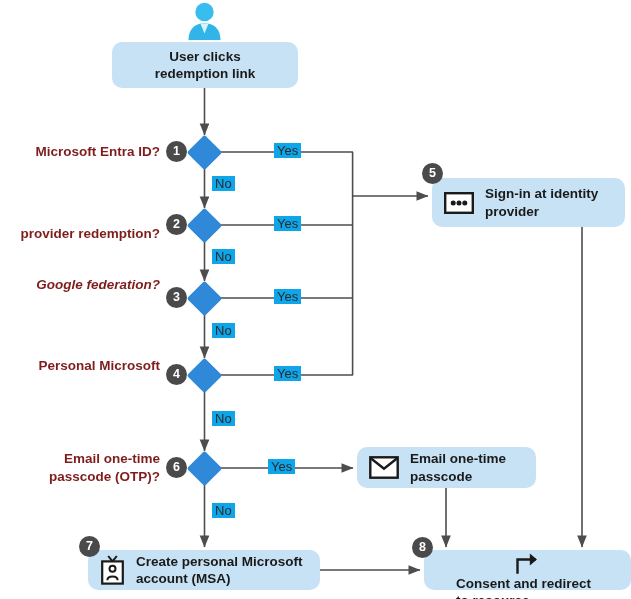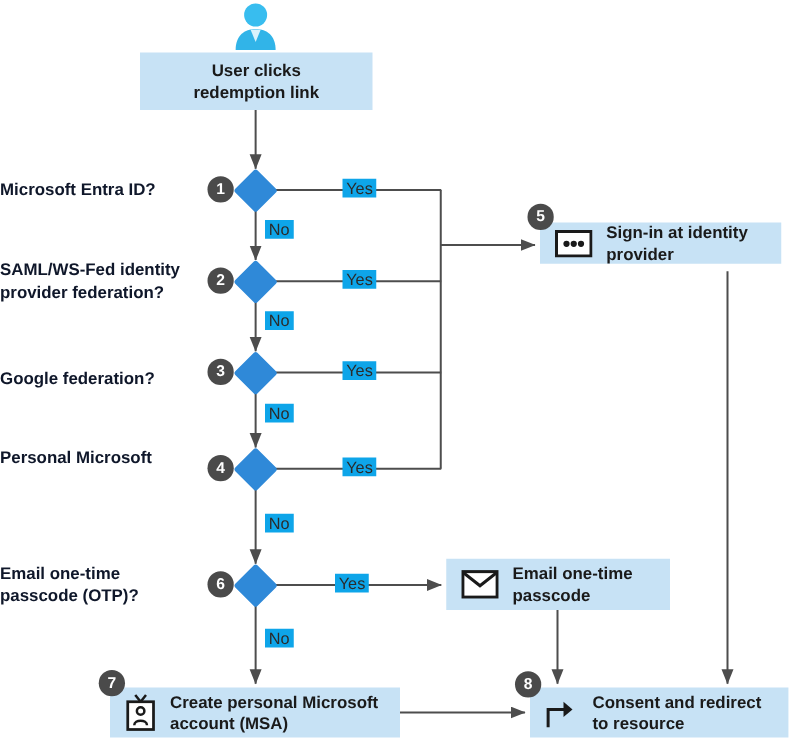--- a/index.html
+++ b/index.html
@@ -19,21 +19,21 @@
     position: absolute;
     left: 0;
     top: 0;
     width: 631px;
     height: 599px;
     pointer-events: none;
   }
   .node-box {
     position: absolute;
     background: #c7e2f5;
-    border-radius: 0;
+    border-radius: 10px;
     box-sizing: border-box;
     display: flex;
     align-items: center;
     color: #1a1a1a;
     font-weight: bold;
     font-size: 13.5px;
     line-height: 1.28;
   }
   .node-box.centered {
     justify-content: center;
@@ -44,21 +44,22 @@
     margin-left: 12px;
     margin-right: 11px;
     display: block;
   }
   .node-box .box-label {
     flex: 1 1 auto;
     padding-right: 8px;
   }
   .side-label {
     position: absolute;
-    color: #0f172a;
+    text-align: right;
+    color: #7f1d1d;
     font-weight: bold;
     font-size: 13.5px;
     line-height: 1.3;
   }
   .edge-label {
     position: absolute;
     color: #2b2b2b;
     font-weight: normal;
     font-size: 13px;
     background: #0ea5e9;
@@ -153,35 +154,35 @@
   </div>
   <div class="diamond" style="left:192px; top:139.5px;"></div>
   <div class="edge-label" style="left:274px; top:143px;">
     <span>Yes</span>
   </div>
   <div class="edge-label" style="left:212px; top:176px;">
     <span>No</span>
   </div>
 
   <div class="side-label" style="left:0px; top:207px; width:160px;">
-    <span>SAML/WS-Fed identity</span><br>
-    <span>provider federation?</span>
+    <br>
+    <span>provider redemption?</span>
   </div>
   <div class="step-badge" style="left:166px; top:214px;">
     <span>2</span>
   </div>
   <div class="diamond" style="left:192px; top:212.5px;"></div>
   <div class="edge-label" style="left:274px; top:216px;">
     <span>Yes</span>
   </div>
   <div class="edge-label" style="left:212px; top:249px;">
     <span>No</span>
   </div>
 
-  <div class="side-label" style="left:0px; top:294px; width:160px;">
+  <div class="side-label" style="left:0px; top:276px; width:160px;font-style:italic;">
     <span>Google federation?</span>
   </div>
   <div class="step-badge" style="left:166px; top:287px;">
     <span>3</span>
   </div>
   <div class="diamond" style="left:192px; top:285.5px;"></div>
   <div class="edge-label" style="left:274px; top:289px;">
     <span>Yes</span>
   </div>
   <div class="edge-label" style="left:212px; top:323px;">
@@ -195,21 +196,21 @@
     <span>4</span>
   </div>
   <div class="diamond" style="left:192px; top:362.5px;"></div>
   <div class="edge-label" style="left:274px; top:366px;">
     <span>Yes</span>
   </div>
   <div class="edge-label" style="left:212px; top:411px;">
     <span>No</span>
   </div>
 
-  <div class="node-box" style="left:432px; top:178px; width:193px; height:33px;">
+  <div class="node-box" style="left:432px; top:178px; width:193px; height:49px;">
     <svg class="box-icon" width="30" height="22" viewBox="0 0 30 22">
       <rect x="1.2" y="1.2" width="27.6" height="19.6" fill="#ffffff" stroke="#1a1a1a" stroke-width="2.4"></rect>
       <circle cx="9.2" cy="11" r="2.5" fill="#1a1a1a"></circle>
       <circle cx="15" cy="11" r="2.5" fill="#1a1a1a"></circle>
       <circle cx="20.8" cy="11" r="2.5" fill="#1a1a1a"></circle>
     </svg>
     <div class="box-label">
       <span>Sign-in at identity</span><br>
       <span>provider</span>
     </div>
@@ -253,21 +254,21 @@
     </svg>
     <div class="box-label">
       <span>Create personal Microsoft</span><br>
       <span>account (MSA)</span>
     </div>
   </div>
   <div class="step-badge" style="left:79px; top:536px;">
     <span>7</span>
   </div>
 
-  <div class="node-box" style="left:424px; top:550px; width:207px; height:40px;">
+  <div class="node-box" style="left:424px; top:550px; width:207px; height:40px;flex-direction:column;">
     <svg class="box-icon" width="27" height="25" viewBox="0 0 27 25">
       <path d="M2.5 22.5 L2.5 9.5 L19.5 9.5" fill="none" stroke="#1a1a1a" stroke-width="2.4" stroke-linecap="square"></path>
       <path d="M14.8 3.4 L22 9.5 L14.8 15.6 Z" fill="#1a1a1a"></path>
     </svg>
     <div class="box-label">
       <span>Consent and redirect</span><br>
       <span>to resource</span>
     </div>
   </div>
   <div class="step-badge" style="left:412px; top:537px;">

